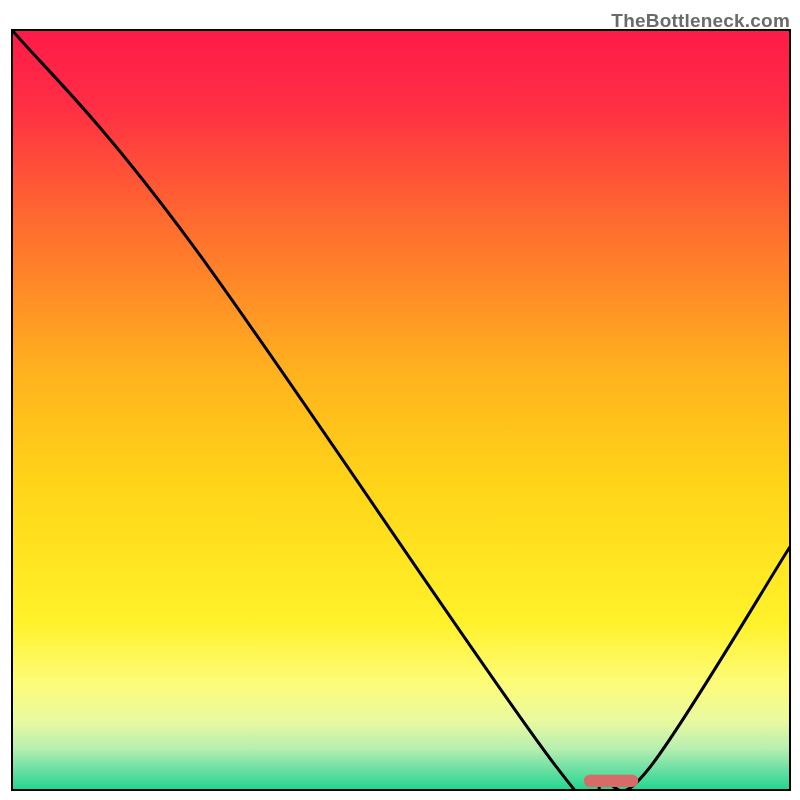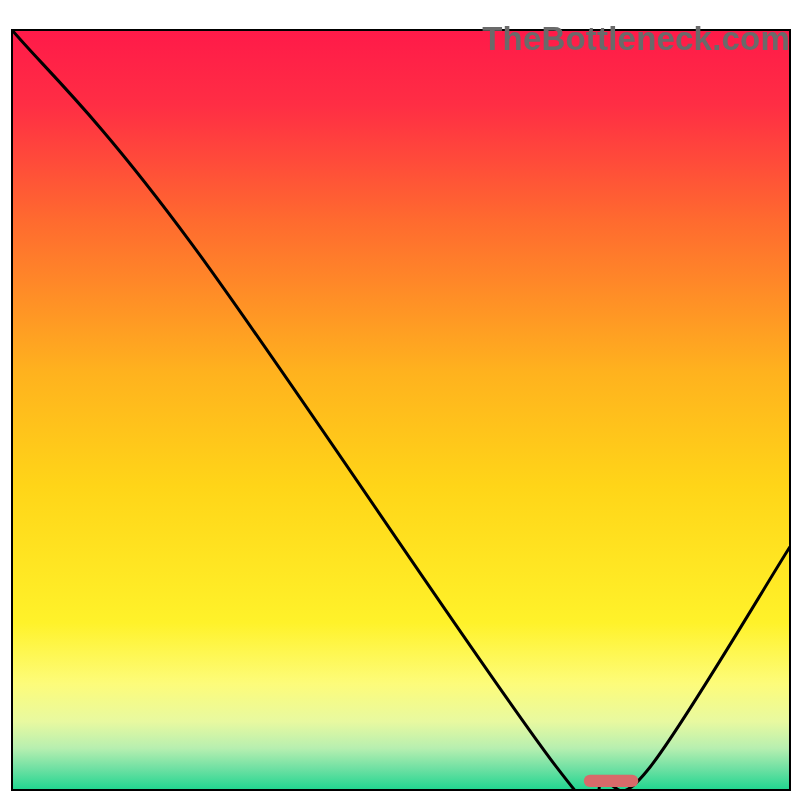--- a/index.html
+++ b/index.html
@@ -10,24 +10,24 @@
     background: #ffffff;
     overflow: hidden;
   }
   .chart-container {
     position: relative;
     width: 800px;
     height: 800px;
   }
   .watermark {
     position: absolute;
-    top: 20px;
+    top: 10px;
     right: 10px;
     font-family: Arial, Helvetica, sans-serif;
-    font-size: 33px;
+    font-size: 19px;
     font-weight: 600;
     color: #6a6a6a;
     letter-spacing: 0.2px;
     z-index: 10;
   }
   svg.plot {
     position: absolute;
     inset: 0;
     width: 800px;
     height: 800px;

